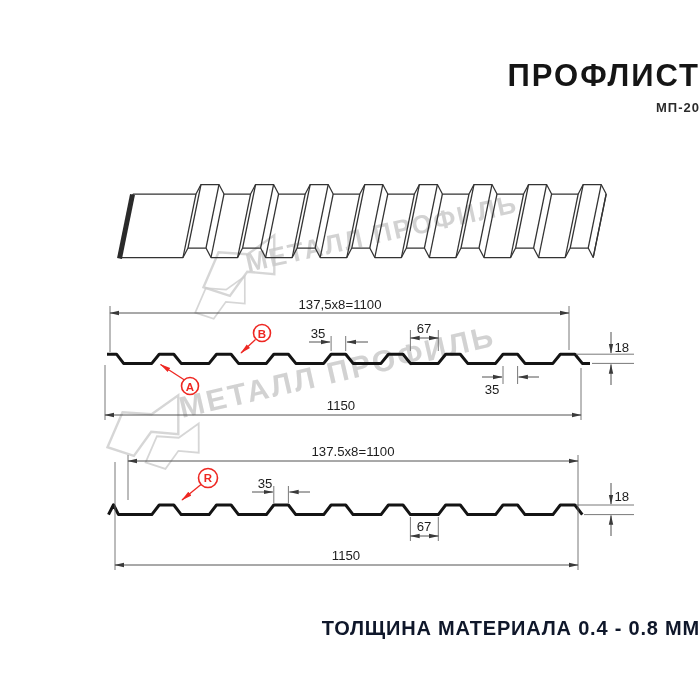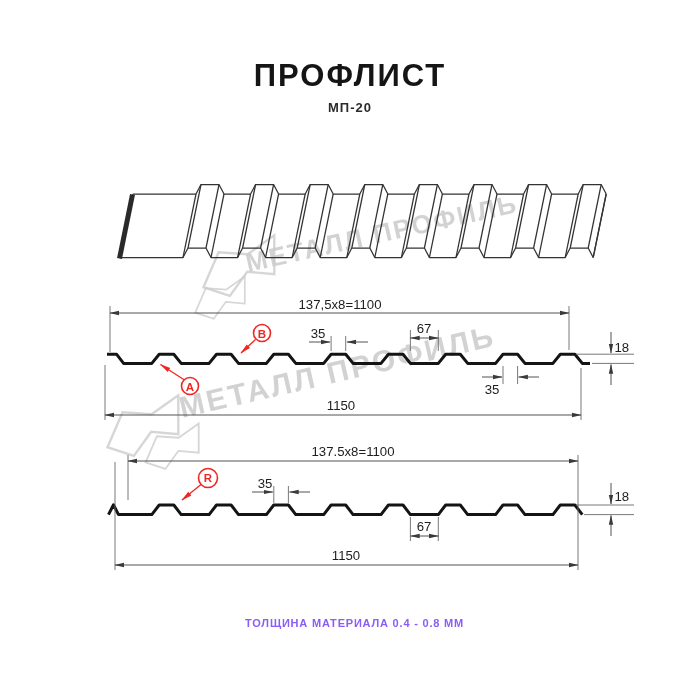--- a/index.html
+++ b/index.html
@@ -1,21 +1,21 @@
 <!DOCTYPE html>
 <html><head>
 <meta charset="utf-8">
 <style>
   html,body{margin:0;padding:0;background:#ffffff;}
   body{width:700px;height:700px;position:relative;overflow:hidden;
        font-family:"Liberation Sans","DejaVu Sans",sans-serif;}
-  .abs{position:absolute;left:0;right:0;text-align:center;}
+  .abs{position:absolute;left:0;right:0;text-align:right;}
   .title{top:58px;font-size:31px;font-weight:800;letter-spacing:2px;color:#151515;}
   .subtitle{top:100px;font-size:13px;font-weight:700;letter-spacing:1px;color:#2b2b2b;}
-  .footer{top:617px;font-size:11px;font-weight:700;letter-spacing:0.8px;color:#8b5cf6;padding-left:9px;}
+  .footer{top:617px;font-size:20px;font-weight:700;letter-spacing:0.8px;color:#0f172a;padding-left:9px;}
   svg{position:absolute;left:0;top:0;}
   .prof{stroke:#141414;stroke-width:3;fill:none;stroke-linejoin:round;}
   .sheet{stroke:#333333;stroke-width:1.25;fill:none;stroke-linejoin:round;}
   .sheet-edge{stroke:#2a2a2a;stroke-width:5;}
   .ext{stroke:#6a6a6a;stroke-width:0.9;fill:none;}
   .diml{stroke:#525252;stroke-width:1;fill:none;}
   .dim{font-size:13.2px;fill:#1e1e1e;}
   .red{stroke:#ee2722;fill:none;stroke-width:1.6;}
   .redl{stroke:#ee2722;stroke-width:1.3;fill:none;}
   .redt{fill:#ee2722;font-weight:bold;font-size:11.5px;text-anchor:middle;}

